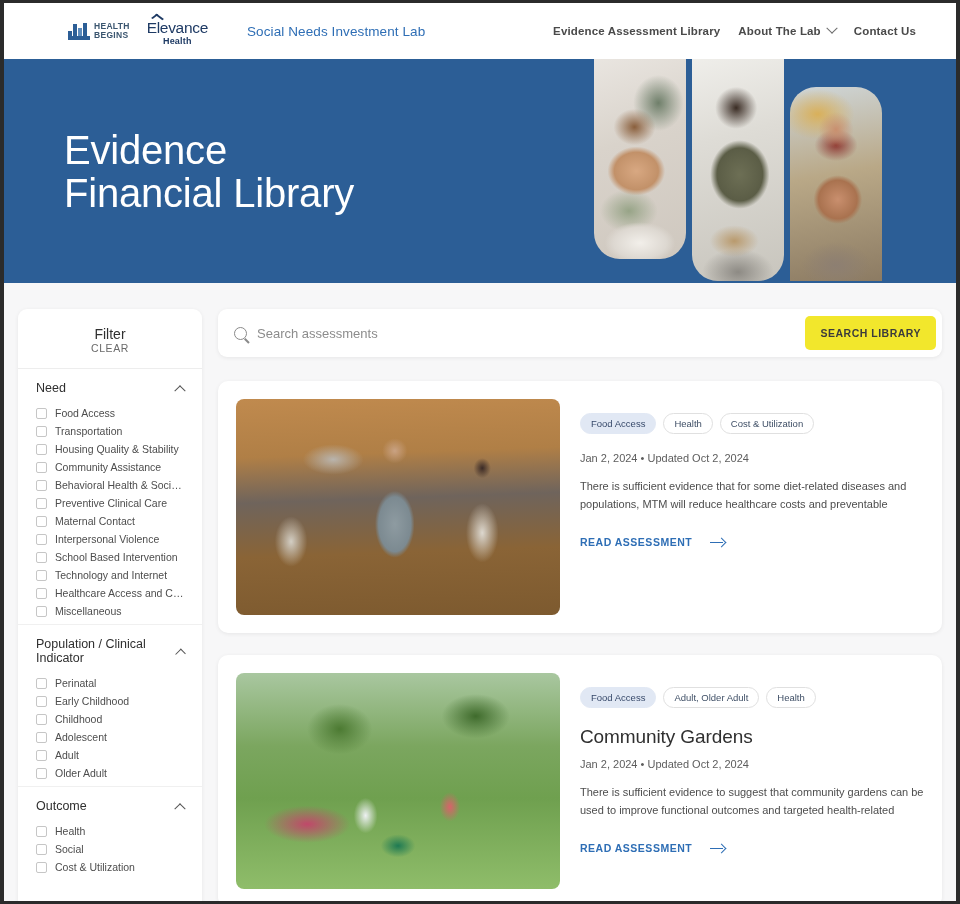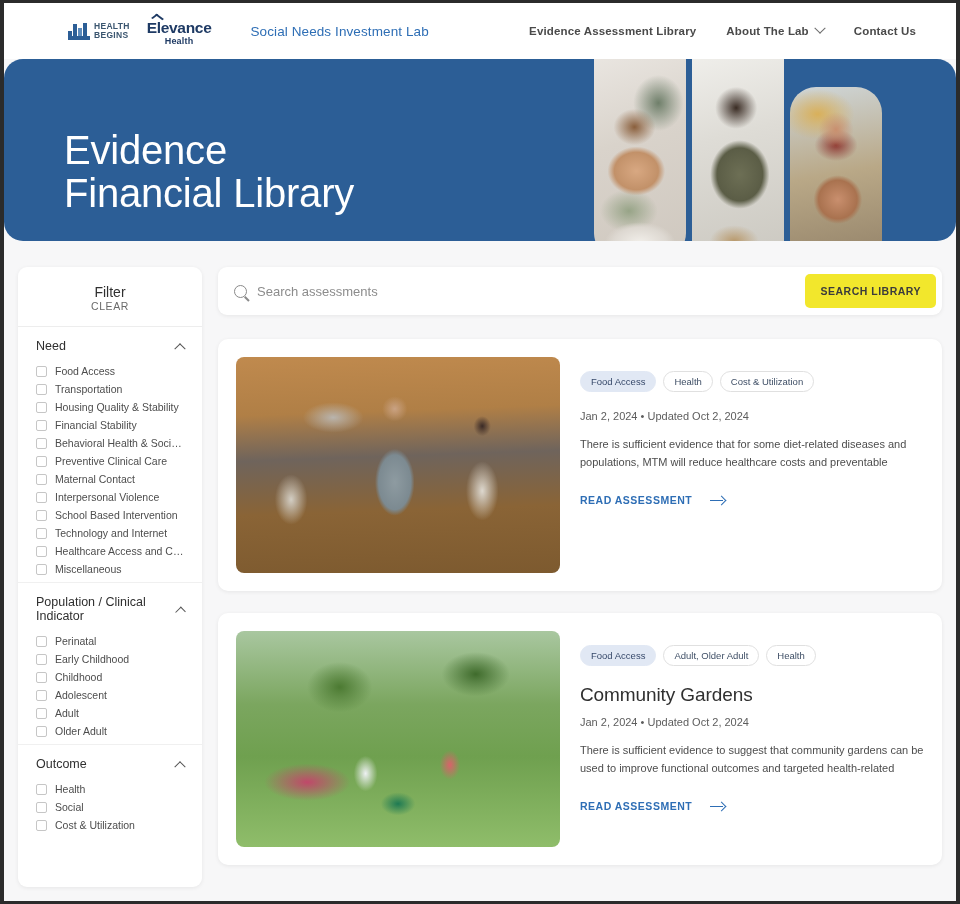--- a/index.html
+++ b/index.html
@@ -39,57 +39,57 @@
   .hb-mark i:nth-child(4){ left:15px;height: 17px; }
   .hb-mark i:nth-child(5){ left:0; bottom:0; width:22px; height:4px; background:#2c5e96;}
   .hb-words { line-height: 1.02; }
   .hb-words span {
     display: block; font-size: 8.5px; letter-spacing: .3px;
     font-weight: 700; color: #3a556f;
   }
 
   .el-logo { text-align: center; line-height: 1; position: relative; padding-top:3px;}
   .el-top {
-    font-size: 15.5px; font-weight: 700; color: #1e3a64;
+    font-size: 15.5px; font-weight: 400; color: #1e3a64;
     letter-spacing: -0.3px; position: relative; display:inline-block;
   }
   .el-top::before {
     content: ""; position: absolute; top: -5px; left: 6px;
     width: 7px; height: 5px;
     border-top: 2px solid #1e3a64; border-left: 2px solid #1e3a64;
     transform: rotate(45deg) skew(-8deg,-8deg);
   }
   .el-bottom {
     font-size: 9px; font-weight: 700; color: #1e3a64; letter-spacing: .2px;
     margin-top: 1px;
   }
 
   .sitename {
     font-size: 13.5px; color: #2e6eb5; letter-spacing: .1px;
     margin-left: 22px; white-space: nowrap;
   }
 
   .navlinks {
-    margin-left: auto; display: flex; align-items: center; gap: 30px;
+    margin-left: auto; display: flex; align-items: center; gap: 18px;
     padding-right: 18px;
     padding-left: 38px;
   }
   .navlink {
     font-size: 11.5px; font-weight: 700; color: #4a4a4a;
     letter-spacing: .15px; white-space: nowrap;
     display: flex; align-items: center; gap: 7px; cursor: pointer;
   }
   .chev-down {
     width: 8px; height: 8px; border-right: 1.4px solid #6d6d6d;
     border-bottom: 1.4px solid #6d6d6d; transform: rotate(45deg) translate(-2px,-2px);
   }
 
   
   .hero {
-    height: 182px; background: #2c5e96; position: relative; overflow: hidden; border-radius: 19px;
+    height: 224px; background: #2c5e96; position: relative; overflow: hidden;
   }
   .hero h1 {
     position: absolute; left: 60px; top: 70px;
     font-size: 40px; font-weight: 400; color: #ffffff;
     line-height: 1.08; letter-spacing: -0.2px;
   }
   .collage { position: absolute; right: 62px; top: 0; height: 222px; width: 300px; }
   .panel { position: absolute; overflow: hidden; }
   .panel-1 { left: 0;   top: 0;  width: 92px; height: 200px; border-radius: 0 0 26px 26px; }
   .panel-2 { left: 98px;top: 0;  width: 92px; height: 222px; border-radius: 0 0 26px 26px; }
@@ -346,21 +346,21 @@
         <div class="opt">
           <span class="cbox"></span>
           <span class="opt-label">Transportation</span>
         </div>
         <div class="opt">
           <span class="cbox"></span>
           <span class="opt-label">Housing Quality &amp; Stability</span>
         </div>
         <div class="opt">
           <span class="cbox"></span>
-          <span class="opt-label">Financial Stability</span>
+          <span class="opt-label">Community Assistance</span>
         </div>
         <div class="opt">
           <span class="cbox"></span>
           <span class="opt-label">Behavioral Health &amp; Social Iso...</span>
         </div>
         <div class="opt">
           <span class="cbox"></span>
           <span class="opt-label">Preventive Clinical Care</span>
         </div>
         <div class="opt">

